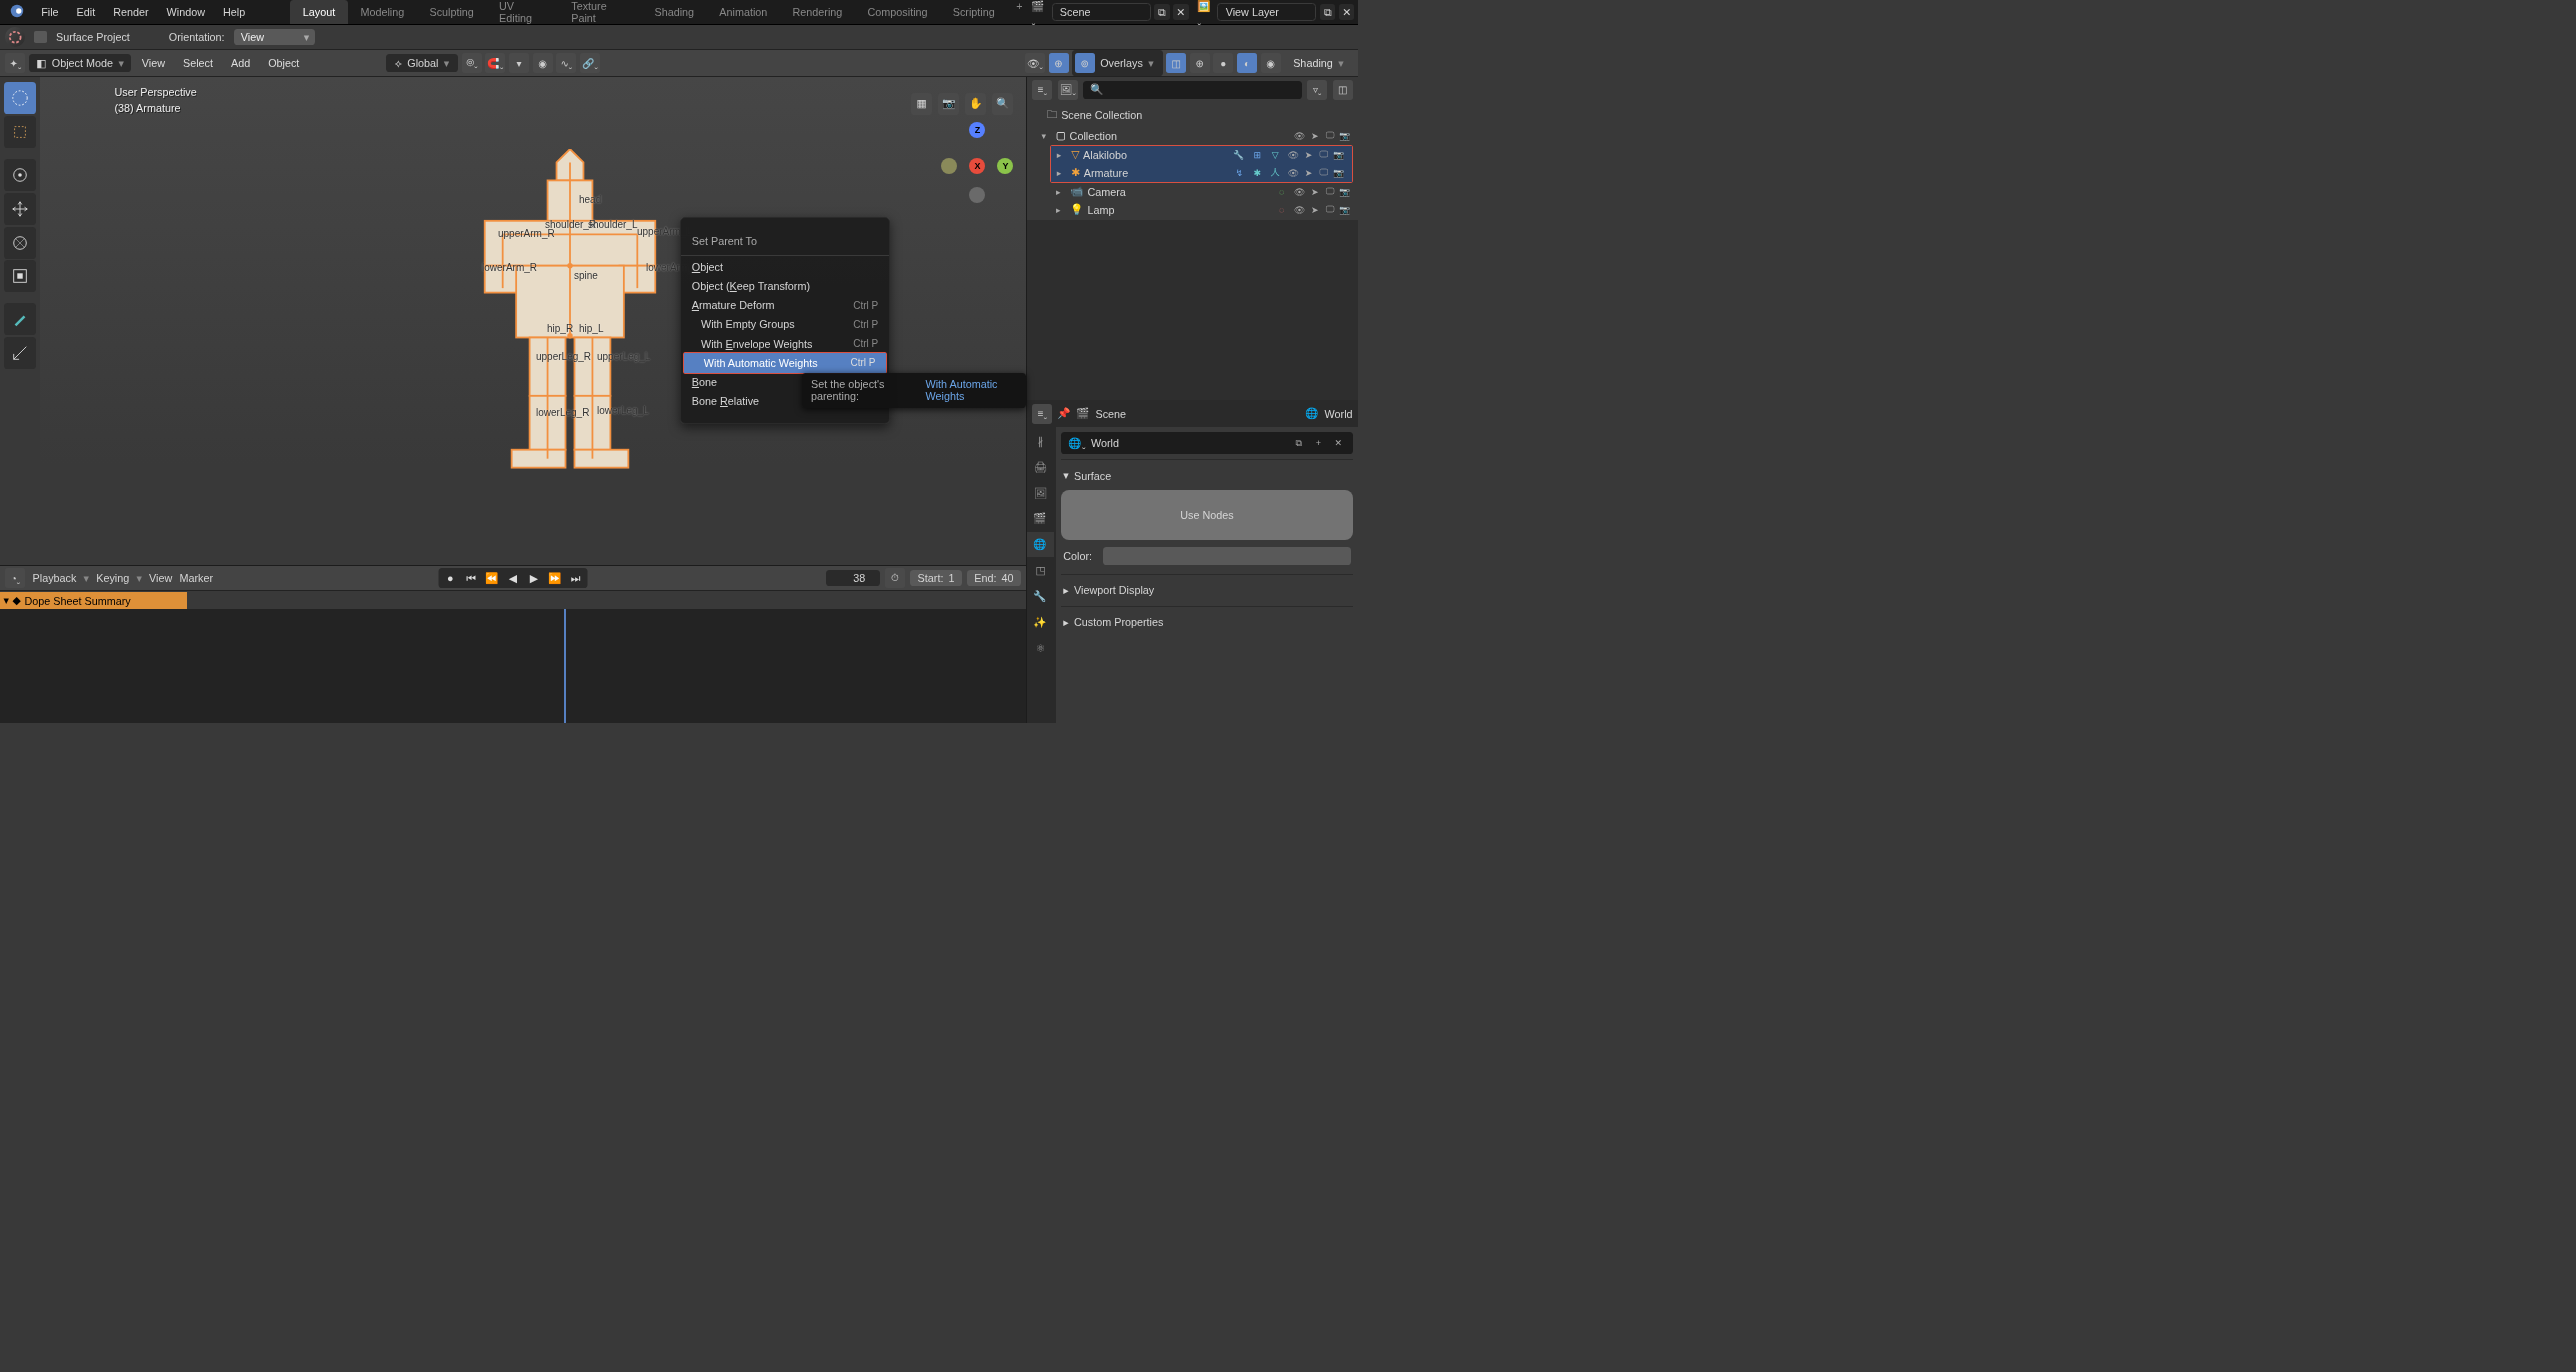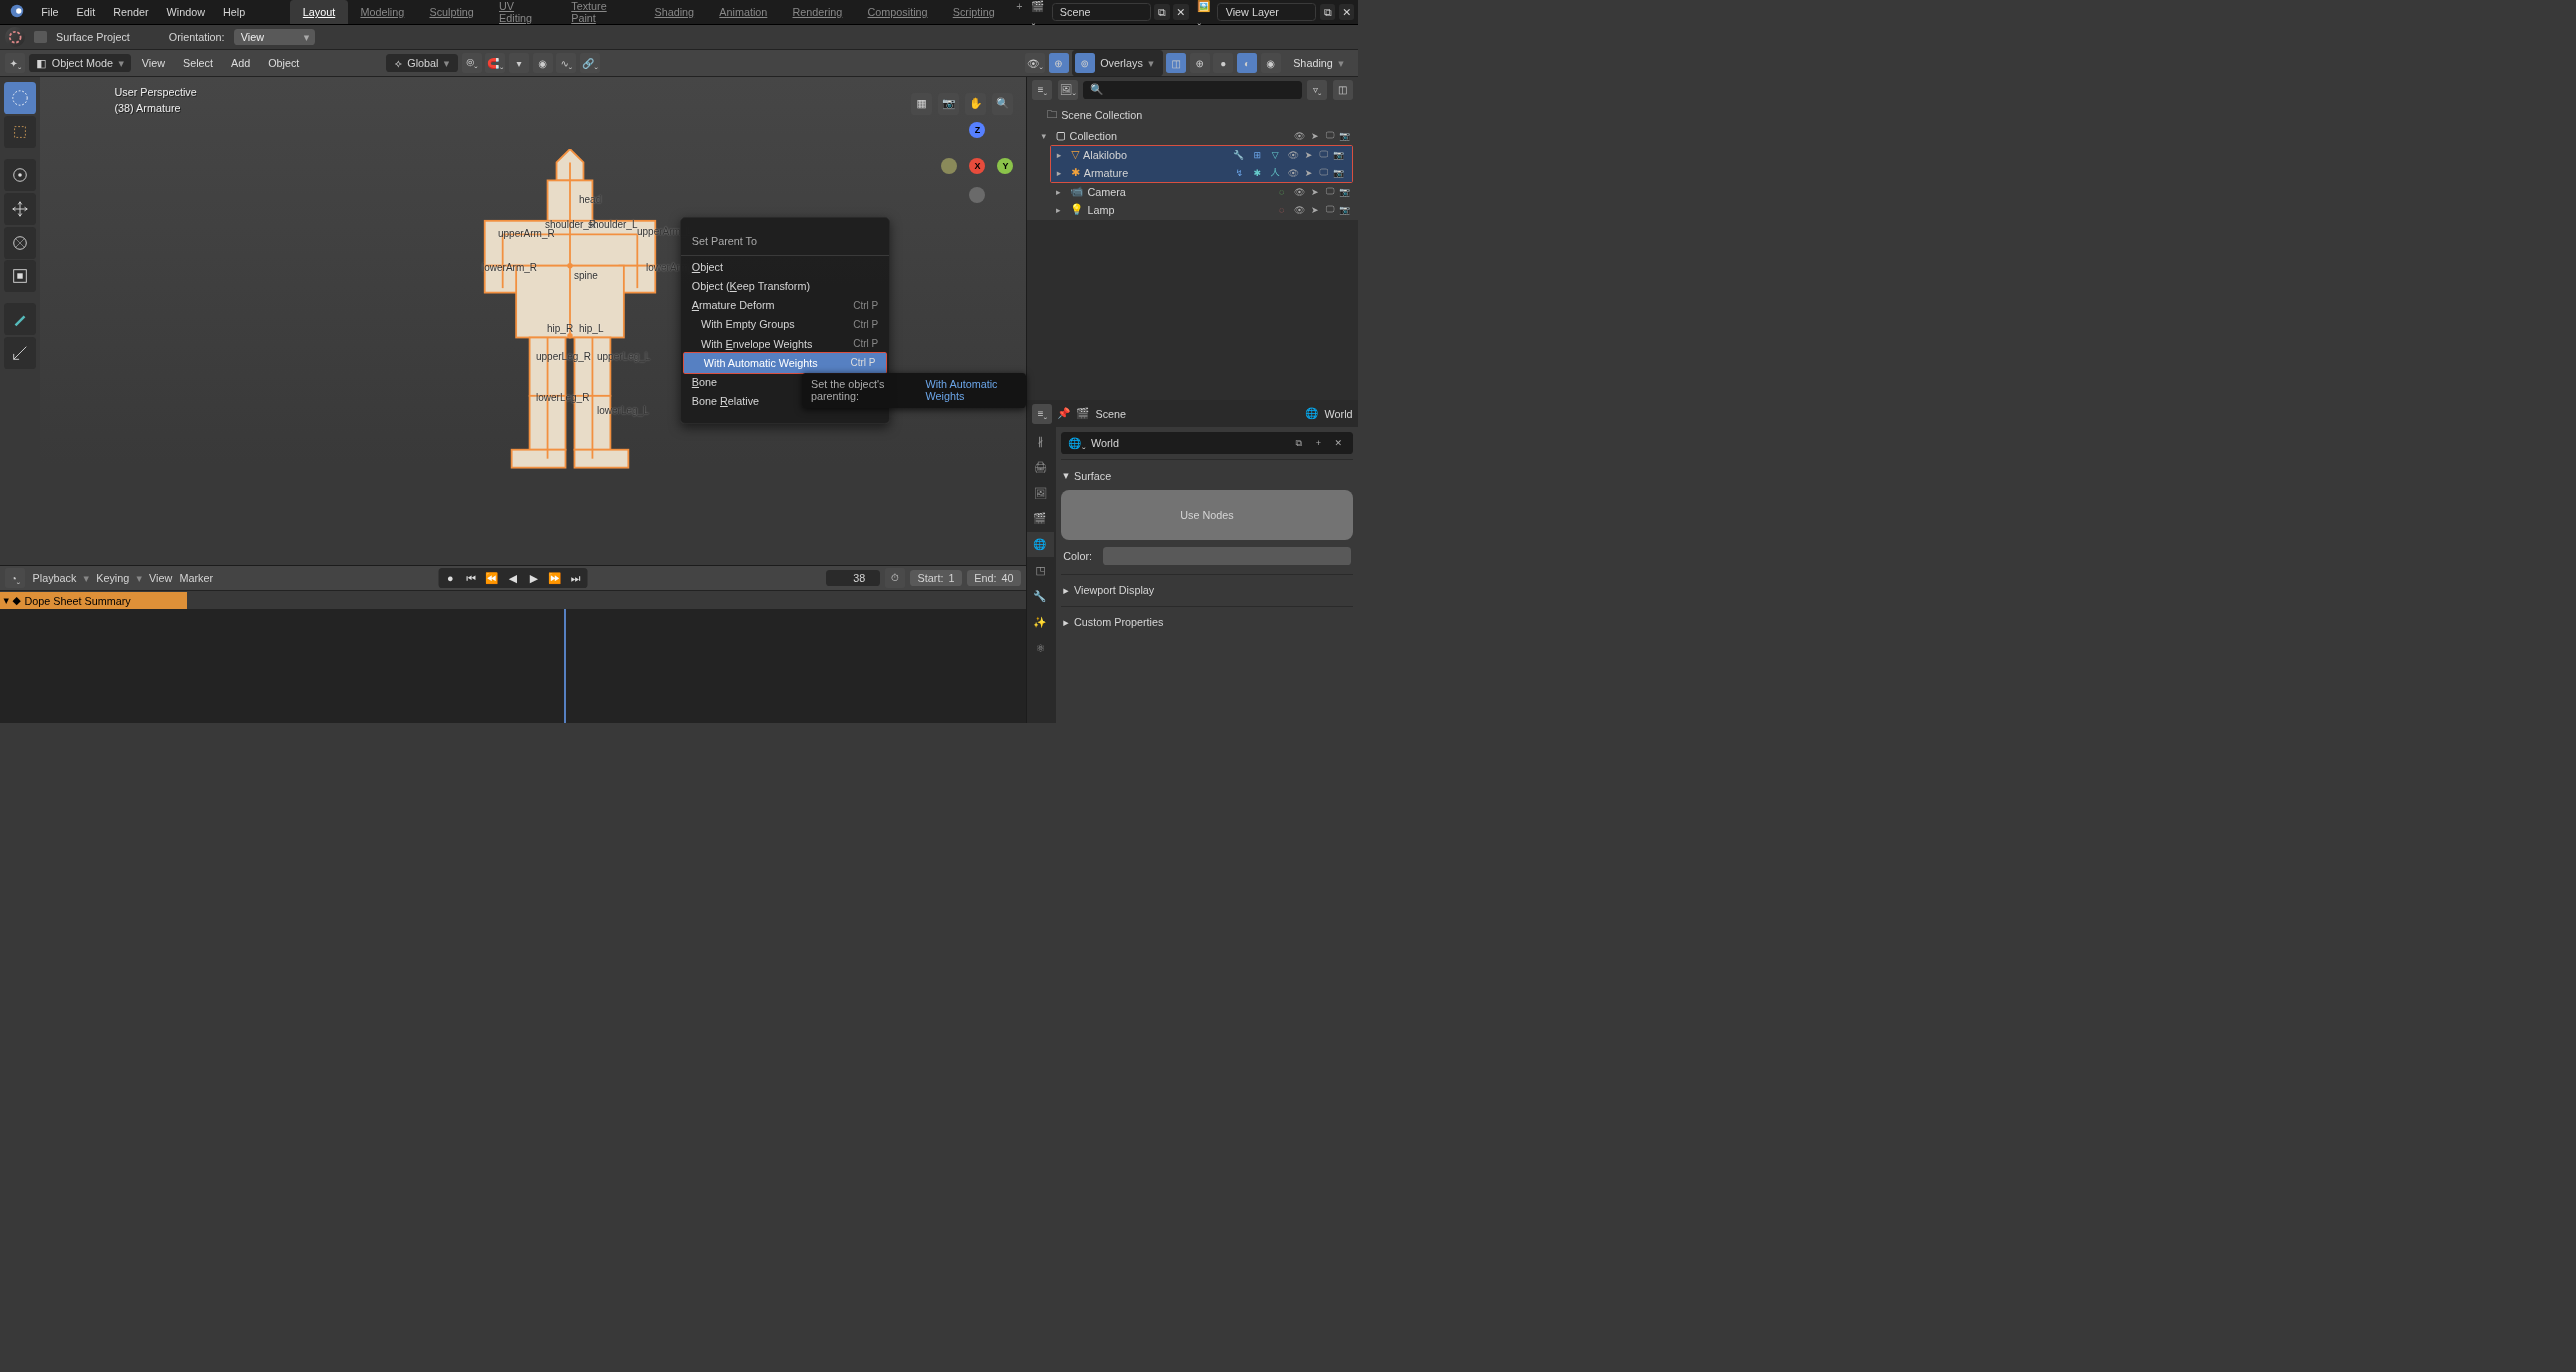--- a/index.html
+++ b/index.html
@@ -3,21 +3,21 @@
 <meta charset="utf-8">
 <style>
 * { margin: 0; padding: 0; box-sizing: border-box; font-family: -apple-system, sans-serif; font-size: 10.8px; }
 body { background: #393939; color: #d5d5d5; width: 1358px; height: 723px; overflow: hidden; position: relative; }
 
 
 .top-menu { height: 25px; background: #1c1c1c; display: flex; align-items: center; padding: 0 3.6px; border-bottom: 0.9px solid #000; }
 .top-menu .logo { width: 18px; height: 18px; margin: 0 5.4px; }
 .top-menu .menu-item { padding: 0 9px; color: #d5d5d5; cursor: pointer; height: 100%; display: flex; align-items: center; }
 .top-menu .tabs { display: flex; margin-left: 36px; height: 100%; }
-.top-menu .tab { padding: 0 12.6px; color: #888; cursor: pointer; display: flex; align-items: center; text-decoration: underline; }
+.top-menu .tab { padding: 0 12.6px; color: #888; cursor: pointer; display: flex; align-items: center; }
 .top-menu .tab.active { background: #393939; color: #fff; border-radius: 3.6px 3.6px 0 0; }
 .top-menu .plus { padding: 0 9px; color: #888; }
 .top-menu .right-section { margin-left: auto; display: flex; align-items: center; height: 100%; gap: 3.6px; }
 .top-menu .scene-box { background: #1c1c1c; border: 0.9px solid #3a3a3a; padding: 1.8px 7.2px; border-radius: 3.6px; display: flex; align-items: center; gap: 5.4px; min-width: 99px; }
 .ic-btn { width: 16px; height: 16px; background: #2a2a2a; border-radius: 2.7px; display: inline-flex; align-items: center; justify-content: center; }
 
 
 .header { height: 25px; background: #393939; display: flex; align-items: center; padding: 0 5.4px; gap: 9px; border-bottom: 0.9px solid #222; }
 .header .sel { width: 20px; height: 20px; border-radius: 10px; background: linear-gradient(135deg, #4a4a4a, #2a2a2a); display: flex; align-items: center; justify-content: center; }
 .header .check { width: 12.6px; height: 12.6px; background: #595959; border-radius: 1.8px; }
@@ -325,21 +325,21 @@
       <div class="bone-label" style="top:70px;left:126px">shoulder_L</div>
       <div class="bone-label" style="top:79px;left:36px">upperArm_R</div>
       <div class="bone-label" style="top:77px;left:175px">upperArm_L</div>
       <div class="bone-label" style="top:113px;left:20px">lowerArm_R</div>
       <div class="bone-label" style="top:113px;left:184px">lowerArm_L</div>
       <div class="bone-label" style="top:121px;left:112px">spine</div>
       <div class="bone-label" style="top:174px;left:85px">hip_R</div>
       <div class="bone-label" style="top:174px;left:117px">hip_L</div>
       <div class="bone-label" style="top:202px;left:74px">upperLeg_R</div>
       <div class="bone-label" style="top:202px;left:135px">upperLeg_L</div>
-      <div class="bone-label" style="top:243px;left:74px">lowerLeg_R</div>
+      <div class="bone-label" style="top:258px;left:74px">lowerLeg_R</div>
       <div class="bone-label" style="top:256px;left:135px">lowerLeg_L</div>
     </div>
 
     <div class="context-menu">
       <div class="title">Set Parent To</div>
       <div class="divider"></div>
       <div class="item">
           <span><span class="u">O</span>bject</span>
           <span class="sc"></span>
         </div>

